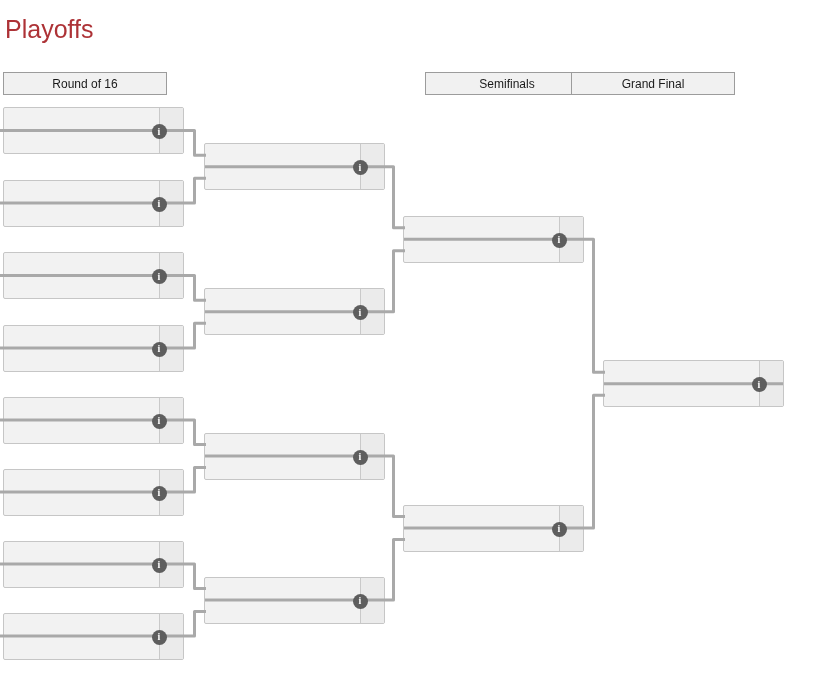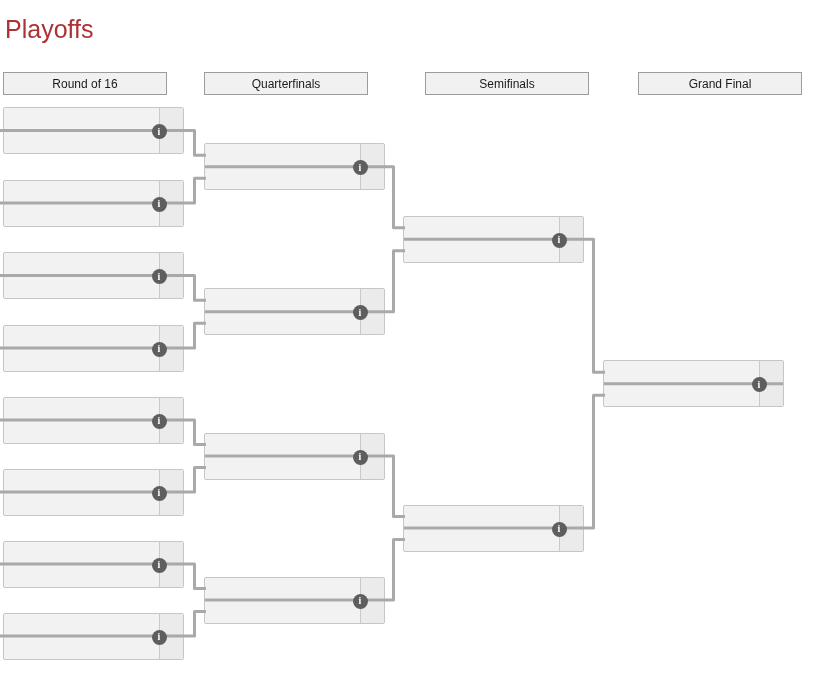--- a/index.html
+++ b/index.html
@@ -135,16 +135,15 @@
         <span class="info" style="left: 147.5px; top: 16px;">i</span>
       </div>
       <div class="match" style="left: 603px; top: 360.125px;">
         <div class="slot top"></div>
         <div class="slot bottom"></div>
         <div class="score-col"></div>
         <span class="info" style="left: 147.5px; top: 16px;">i</span>
       </div>
     </div>
 <div class="round-header" style="left: 3px;">Round of 16</div>
-    <div class="round-header" style="left: 204px;">Quarterfinals</div>
     <div class="round-header" style="left: 425px;">Semifinals</div>
-    <div class="round-header" style="left: 638px;">Grand Final</div>
+    <div class="round-header" style="left: 571px;">Grand Final</div>
   </div>
 
 </body></html>

